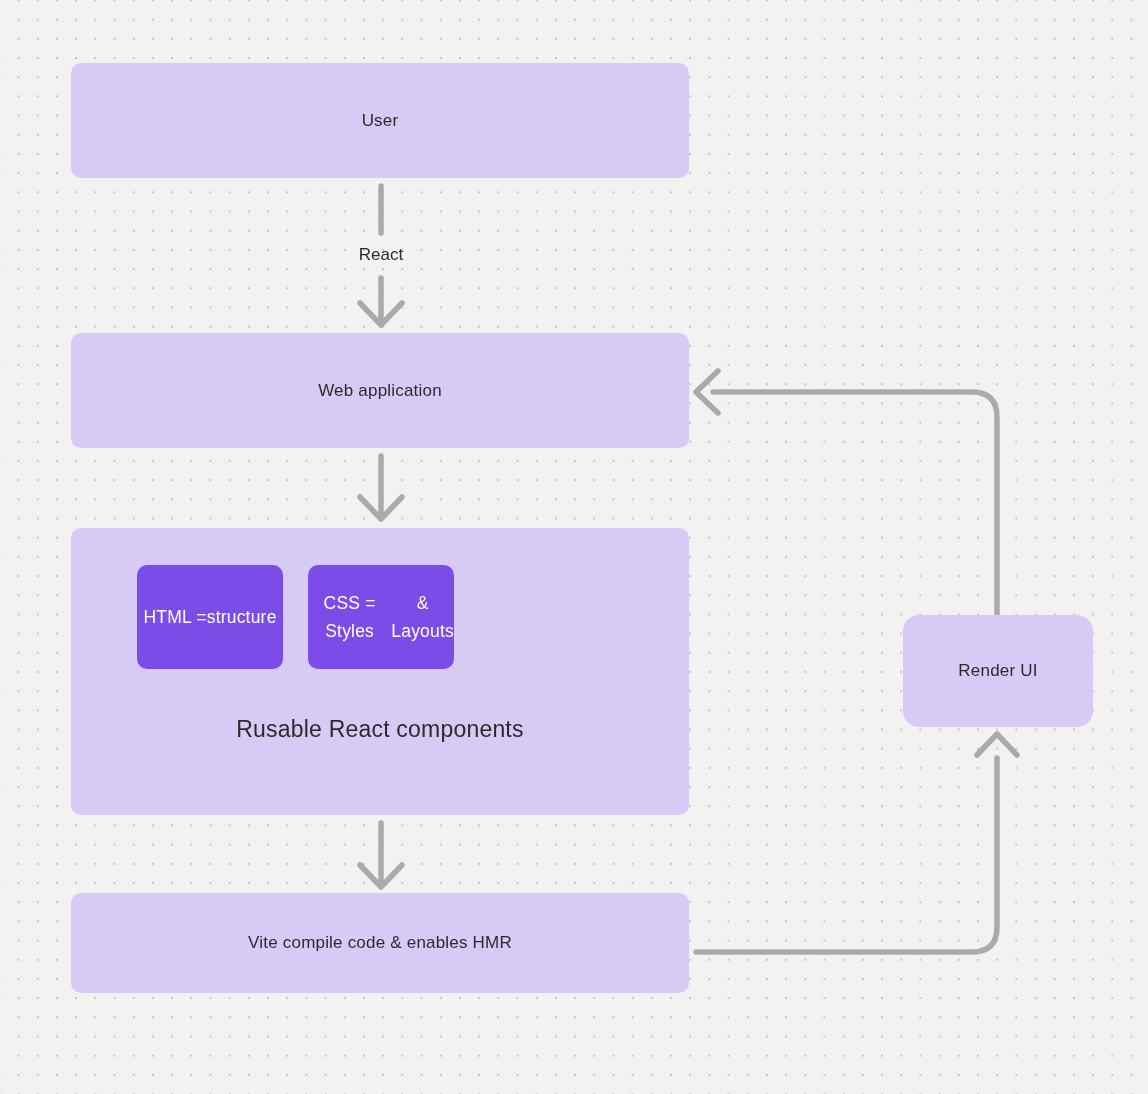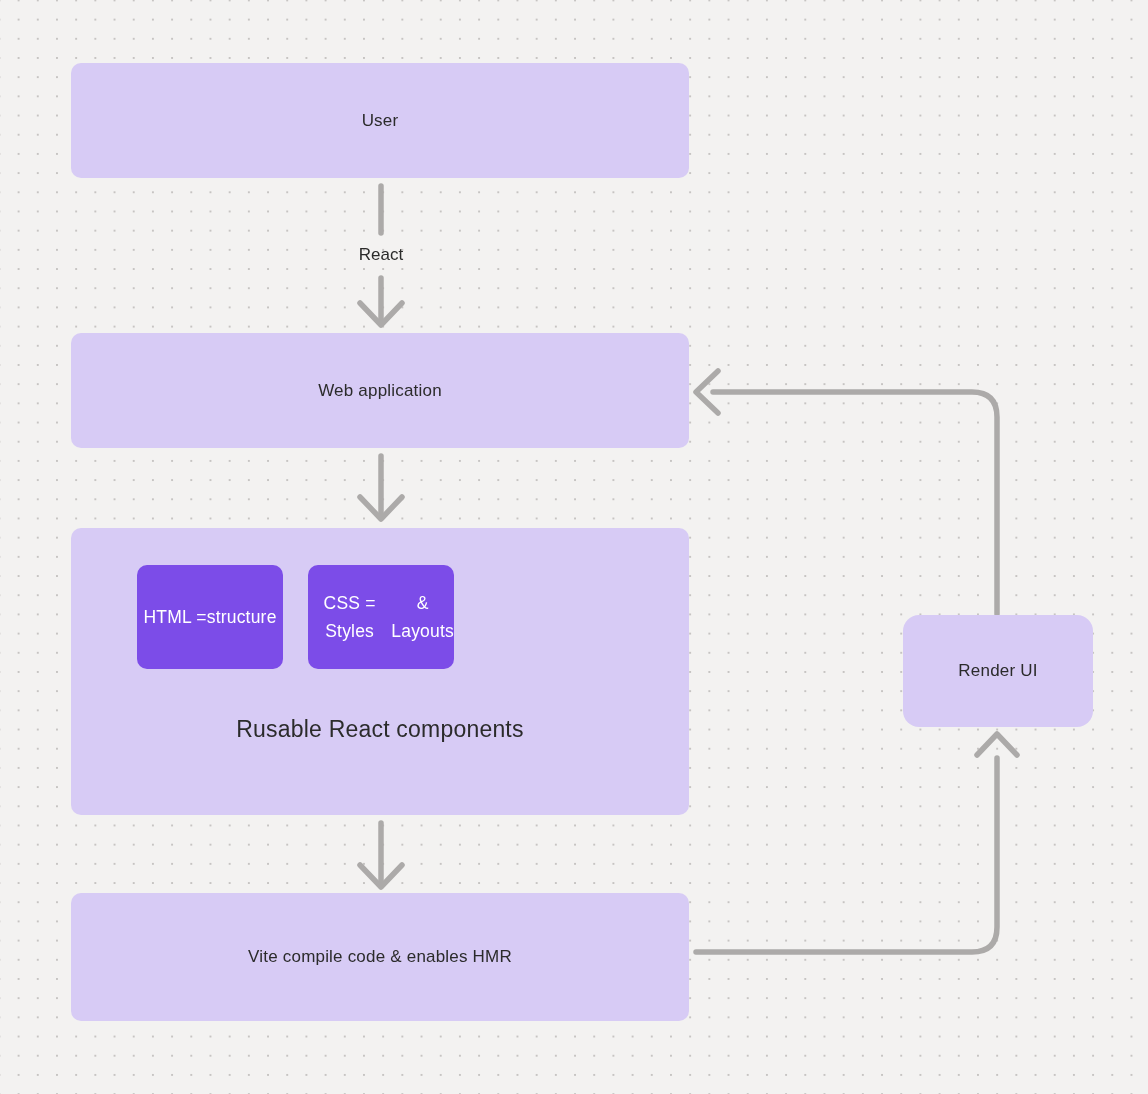--- a/index.html
+++ b/index.html
@@ -33,21 +33,21 @@
     display:flex;
     align-items:center;
     justify-content:center;
     color:var(--text);
     font-size:17px;
     letter-spacing:.2px;
   }
   .node-user{left:71px;top:63px;width:618px;height:115px;}
   .node-webapp{left:71px;top:333px;width:618px;height:115px;}
   .node-group{left:71px;top:528px;width:618px;height:287px;display:block;}
-  .node-vite{left:71px;top:893px;width:618px;height:128px;}
+  .node-vite{left:71px;top:893px;width:618px;height:100px;}
   .node-render{left:903px;top:615px;width:190px;height:112px;border-radius:16px;}
   .chip{
     position:absolute;
     top:37px;
     width:146px;height:104px;
     background:var(--accent-fill);
     border-radius:10px;
     display:flex;
     flex-direction:row;
     align-items:center;

